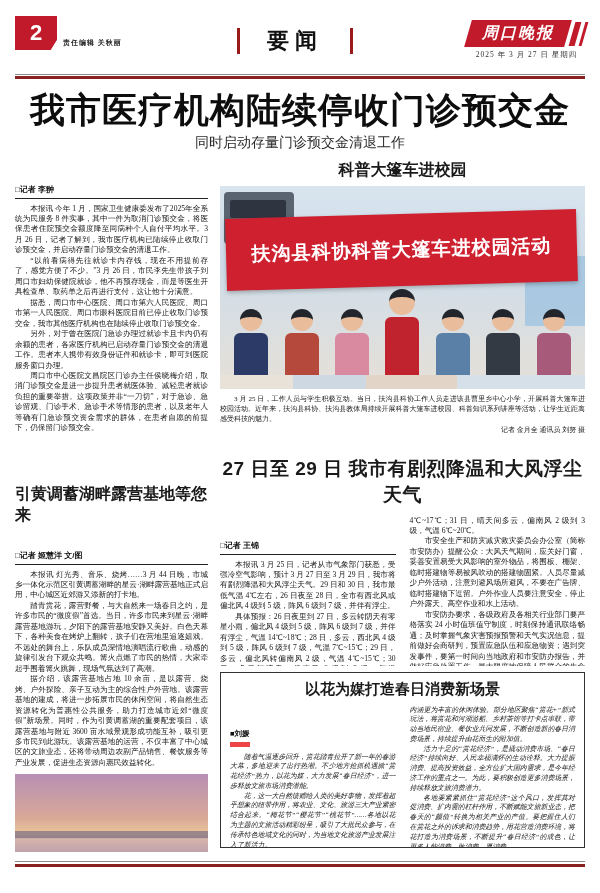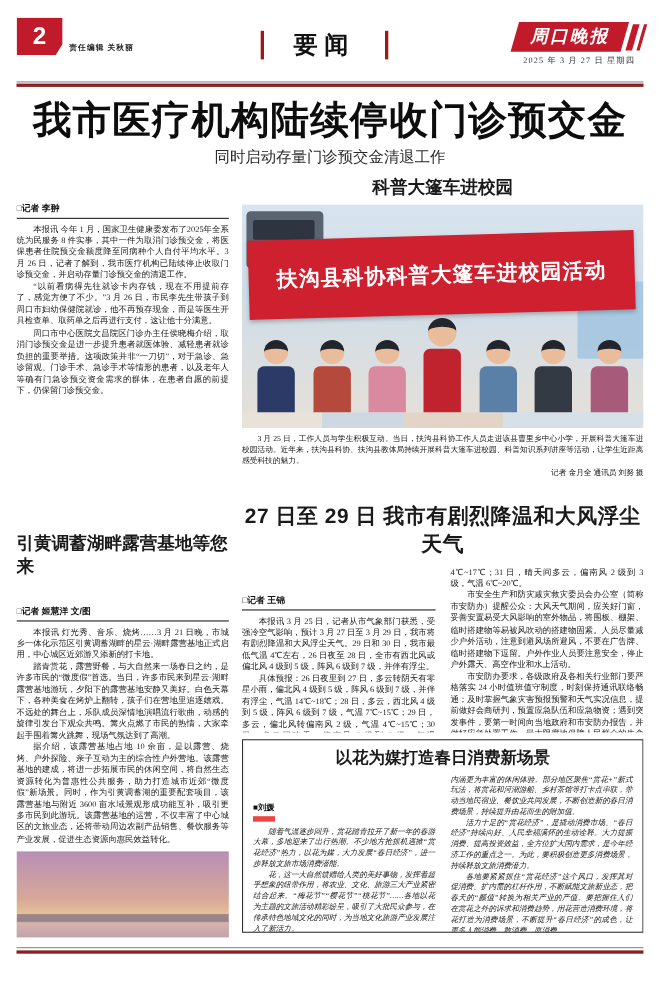--- a/index.html
+++ b/index.html
@@ -130,20 +130,22 @@
 
   <h1 class="lead">我市医疗机构陆续停收门诊预交金</h1>
   <div class="sub">同时启动存量门诊预交金清退工作</div>
 
   <div class="top-row">
     <div class="col-l">
       <div class="byline">□记者 李翀</div>
       <div class="body">
         <p>本报讯 今年 1 月，国家卫生健康委发布了2025年全系统为民服务 8 件实事，其中一件为取消门诊预交金，将医保患者住院预交金额度降至同病种个人自付平均水平。3 月 26 日，记者了解到，我市医疗机构已陆续停止收取门诊预交金，并启动存量门诊预交金的清退工作。</p>
         <p>“以前看病得先往就诊卡内存钱，现在不用提前存了，感觉方便了不少。”3 月 26 日，市民李先生带孩子到周口市妇幼保健院就诊，他不再预存现金，而是等医生开具检查单、取药单之后再进行支付，这让他十分满意。</p>
+        <p>据悉，周口市中心医院、周口市第六人民医院、周口市第一人民医院、周口市眼科医院目前已停止收取门诊预交金，我市其他医疗机构也在陆续停止收取门诊预交金。</p>
+        <p>另外，对于曾在医院门急诊办理过就诊卡且卡内仍有余额的患者，各家医疗机构已启动存量门诊预交金的清退工作。患者本人携带有效身份证件和就诊卡，即可到医院服务窗口办理。</p>
         <p>周口市中心医院文昌院区门诊办主任侯晓梅介绍，取消门诊预交金是进一步提升患者就医体验、减轻患者就诊负担的重要举措。这项政策并非“一刀切”，对于急诊、急诊留观、门诊手术、急诊手术等情形的患者，以及老年人等确有门急诊预交资金需求的群体，在患者自愿的前提下，仍保留门诊预交金。</p>
       </div>
     </div>
     <div class="col-r">
       <div class="ps-title">科普大篷车进校园</div>
       <div class="photo1">
         <div class="p1-truck"></div>
         <div class="p1-blue"></div>
         <div class="p1-banner">
           <span>扶沟县科协科普大篷车进校园活动</span>
@@ -186,21 +188,21 @@
       </div>
     </div>
   </div>
 
   <div class="mid-row">
 
     <div class="col-l">
       <h3 class="camp">引黄调蓄湖畔露营基地等您来</h3>
       <div class="byline">□记者 姬慧洋 文/图</div>
       <div class="body">
-        <p>本报讯 灯光秀、音乐、烧烤……3 月 21 日晚，市城乡一体化示范区引黄调蓄湖畔的星云·湖畔露营基地正式启用，中心城区近郊游又添新的打卡地。</p>
+        <p>本报讯 灯光秀、音乐、烧烤……3 月 44 日晚，市城乡一体化示范区引黄调蓄湖畔的星云·湖畔露营基地正式启用，中心城区近郊游又添新的打卡地。</p>
         <p>踏青赏花，露营野餐，与大自然来一场春日之约，是许多市民的“微度假”首选。当日，许多市民来到星云·湖畔露营基地游玩，夕阳下的露营基地安静又美好。白色天幕下，各种美食在烤炉上翻转，孩子们在营地里追逐嬉戏。不远处的舞台上，乐队成员深情地演唱流行歌曲，动感的旋律引发台下观众共鸣。篝火点燃了市民的热情，大家牵起手围着篝火跳舞，现场气氛达到了高潮。</p>
         <p>据介绍，该露营基地占地 10 余亩，是以露营、烧烤、户外探险、亲子互动为主的综合性户外营地。该露营基地的建成，将进一步拓展市民的休闲空间，将自然生态资源转化为普惠性公共服务，助力打造城市近郊“微度假”新场景。同时，作为引黄调蓄湖的重要配套项目，该露营基地与附近 3600 亩水域景观形成功能互补，吸引更多市民到此游玩。该露营基地的运营，不仅丰富了中心城区的文旅业态，还将带动周边农副产品销售、餐饮服务等产业发展，促进生态资源向惠民效益转化。</p>
       </div>
       <div class="photo2">
         <div class="p2-city"></div>
         <div class="p2-water"></div>
         <div class="tent" style="left:12%;bottom:18px"></div>
         <div class="tent" style="left:30%;bottom:8px;width:28px;height:17px"></div>
         <div class="tent" style="left:58%;bottom:20px"></div>
         <div class="tent" style="left:76%;bottom:6px;width:30px;height:18px"></div>

